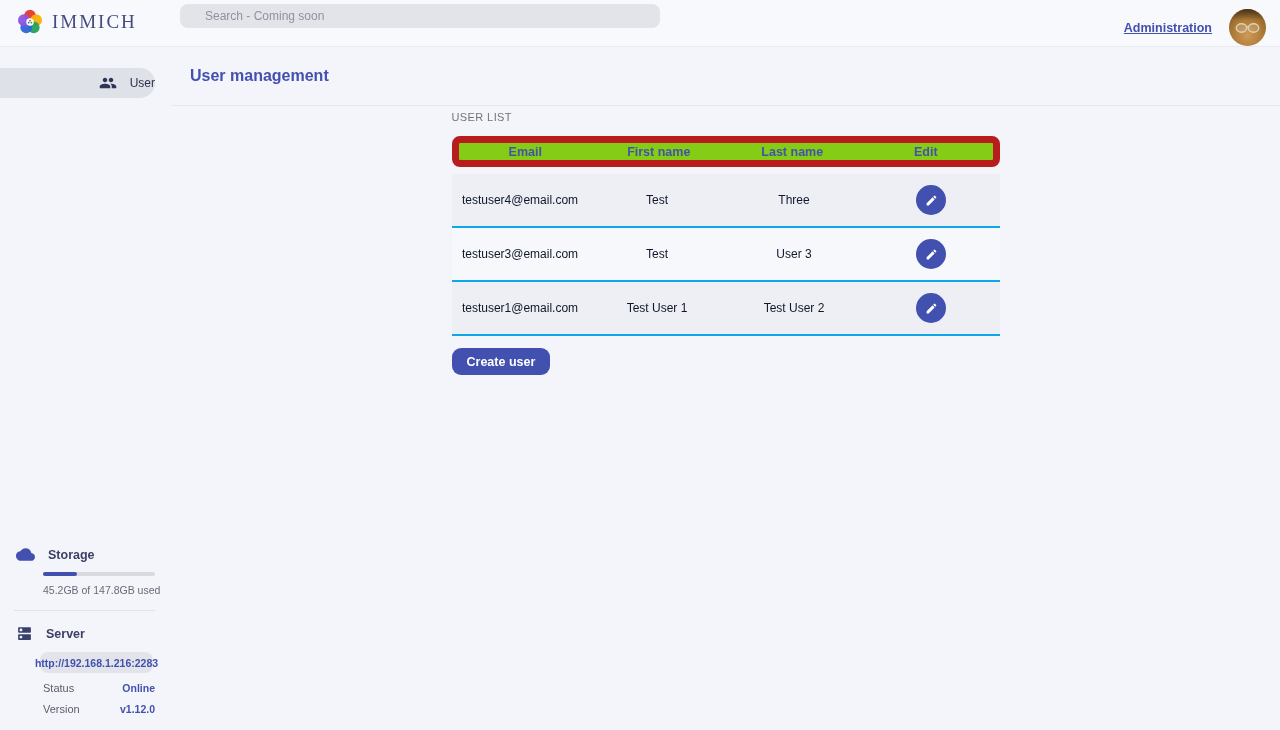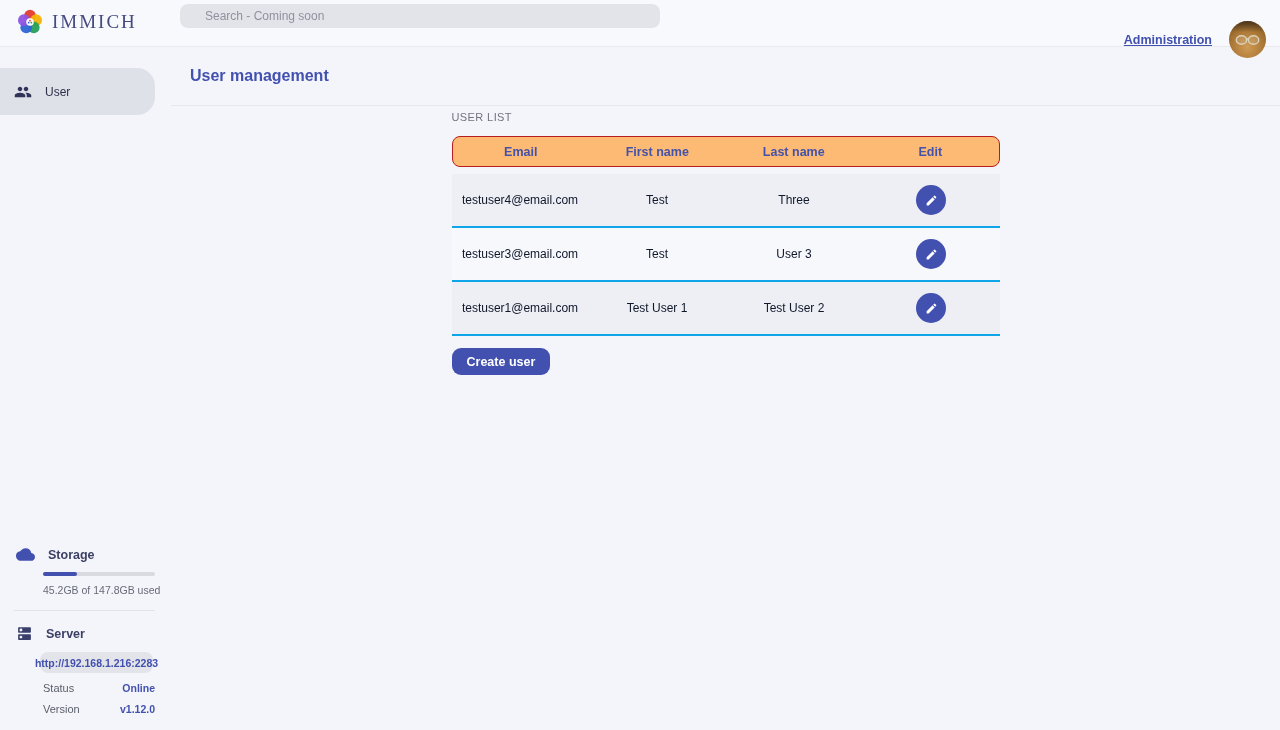--- a/index.html
+++ b/index.html
@@ -10,33 +10,33 @@
   .navbar { position:absolute; top:0; left:0; width:1280px; height:47px;
             background:#f8f9fd; border-bottom:1px solid #eaebf1; z-index:5; }
   .logo { position:absolute; left:15px; top:7px; display:flex; align-items:center; gap:7px; cursor:pointer; }
   .logo-text { font-family:"Liberation Serif", serif; font-size:19px; letter-spacing:2px;
                color:#454a80; font-weight:500; }
   .searchbar { position:absolute; left:180px; top:4px; width:480px; height:24px;
                background:#e3e4e9; border-radius:8px; }
   .searchbar input { width:100%; height:100%; background:transparent; border:none; outline:none;
                      padding-left:25px; font-size:12px; color:#55586a; font-family:"Liberation Sans",sans-serif; }
   .searchbar input::placeholder { color:#8f929e; }
-  .nav-right { position:absolute; right:14px; top:16px; height:47px; display:flex; align-items:center; gap:17px; }
+  .nav-right { position:absolute; right:14px; top:4px; height:47px; display:flex; align-items:center; gap:17px; }
   .admin-link { color:#4250af; font-size:12.5px; font-weight:700; text-decoration:underline; cursor:pointer; }
   .avatar { width:37px; height:37px; border-radius:50%; position:relative; overflow:hidden; cursor:pointer;
             background:radial-gradient(circle at 50% 70%, #cf9a55 0%, #b07c39 45%, #8a5d25 80%, #5f3d14 100%); }
   .avatar::before { content:""; position:absolute; top:0; left:0; right:0; height:11px;
                     background:linear-gradient(rgba(35,28,18,.65), rgba(35,28,18,0)); }
   .avatar svg { position:absolute; left:5px; top:13px; }
 
   
   .sidebar { position:absolute; top:47px; left:0; width:171px; bottom:0; }
-  .side-item { position:absolute; top:21px; left:0; width:155px; height:47px;
+  .side-item { position:absolute; top:21px; left:0; width:155px; height:30px;
                background:#dfe1e9; border-radius:0 18px 18px 0; display:flex; align-items:center;
-               gap:13px; padding-left:14px; cursor:pointer; }
+               gap:13px; padding-left:32px; cursor:pointer;justify-content:flex-end; }
   .side-item .label { font-size:12px; color:#2e3149; font-weight:500; }
 
   .side-bottom { position:absolute; left:0; bottom:15px; width:171px; }
   .block-head { display:flex; align-items:center; gap:13px; padding-left:16px; }
   .block-title { font-size:12.5px; font-weight:700; color:#3c4066; }
   .progress { margin:8px 0 0 43px; width:112px; height:4px; background:#d9dadf; border-radius:3px; }
   .progress-fill { height:100%; background:#4250af; border-radius:3px; }
   .usage-text { margin:8px 0 0 43px; font-size:10.5px; color:#676b78; }
   .side-divider { border-top:1px solid #e2e3e9; margin:14px 16px 14px 14px; }
   .url-pill { margin:10px 0 0 40px; width:113px; height:21px; background:#e3e4ea; border-radius:8px;
@@ -47,21 +47,21 @@
   .kv-key { font-size:11px; color:#5a5e6a; }
   .kv-val { font-size:10.5px; color:#4250af; font-weight:700; }
 
   
   .main { position:absolute; top:47px; left:171px; right:0; bottom:0; }
   .page-header { height:59px; border-bottom:1px solid #e7e8ee; display:flex; align-items:center; padding-left:19px; }
   .page-title { font-size:16px; color:#4250af; font-weight:600; }
   .content { width:548px; margin:5px auto 0; }
   .section-label { font-size:11px; color:#70747f; letter-spacing:.4px; margin-bottom:13px; }
   .grid4 { display:grid; grid-template-columns:repeat(4,1fr); align-items:center; text-align:center; }
-  .table-head { height:31px; background:#fdba74; border:1px solid #b91c1c; border-radius:8px;
+  .table-head { height:31px; background:#84cc16; border:7px solid #b91c1c; border-radius:8px;
                 color:#4453a9; font-weight:600; font-size:12.5px; margin-bottom:7px; }
   .row { height:54px; font-size:12px; color:#0f172a; border-bottom:2px solid #0ea5e9; }
   .row:nth-child(odd) { background:#edeff4; }
   .row:nth-child(even) { background:#f7f8fc; }
   .edit-btn { width:30px; height:30px; border-radius:50%; background:#4250af; border:none;
               display:flex; align-items:center; justify-content:center; margin:0 auto; cursor:pointer; }
   .create-btn { margin-top:12px; height:27px; padding:0 15px; background:#4250af; color:#fff;
                 border:none; border-radius:9px; font-size:12.5px; font-weight:600; cursor:pointer;
                 font-family:"Liberation Sans",sans-serif; }
 </style>

